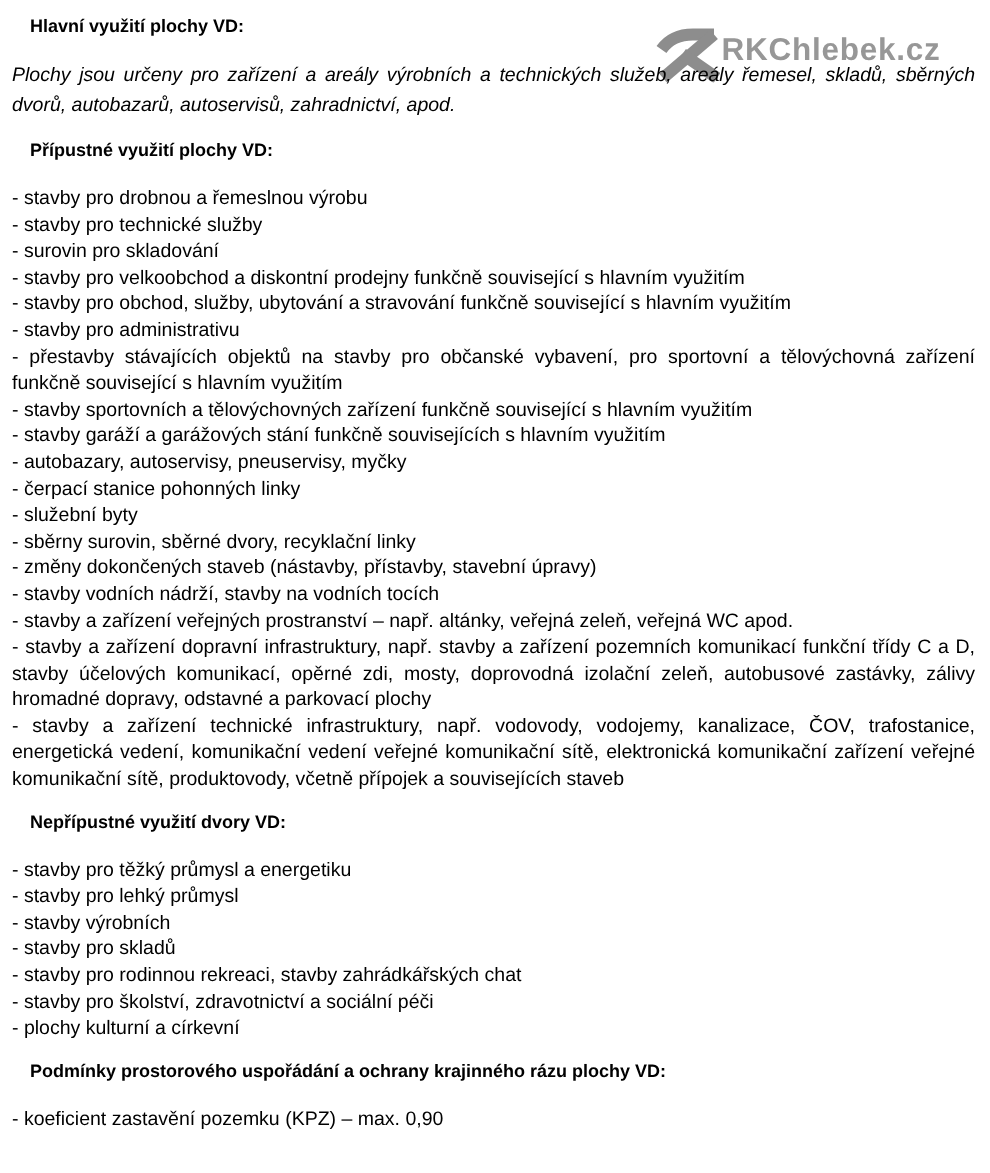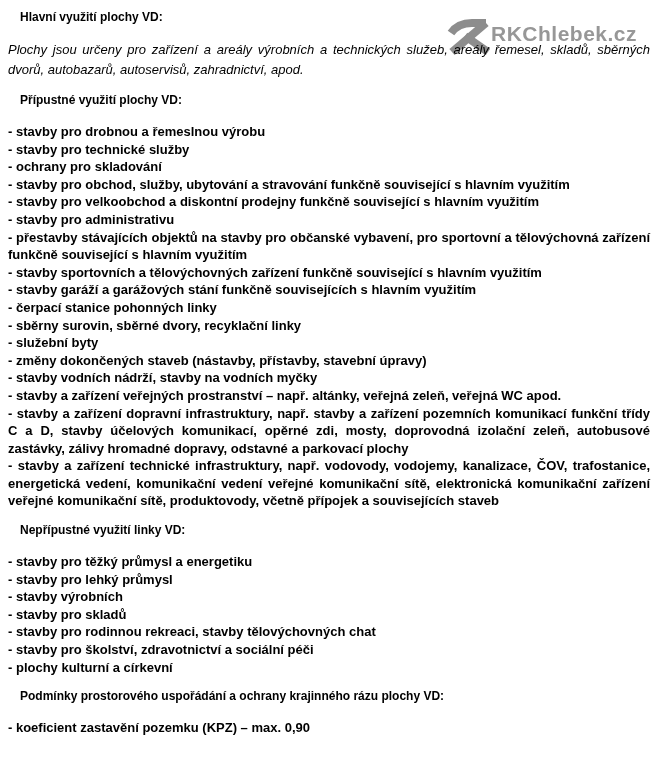--- a/index.html
+++ b/index.html
@@ -30,25 +30,24 @@
   }
   .para {
     margin: 0;
     line-height: 20px;
     text-align: justify;
     font-style: italic;
   }
   .item {
     line-height: 17.6px;
     text-align: justify;
-    font-weight: bold;
   }
   .watermark {
     position: absolute;
-    left: 444px;
+    left: 434px;
     top: 18px;
     z-index: 0;
     display: flex;
     align-items: center;
     gap: 1px;
     justify-content: center;
   }
   .wm-mark { display: block; }
   .wm-text {
     color: #979797;
@@ -73,43 +72,44 @@
 
 <main class="doc" id="doc">
     <section class="section">
       <h2 class="sec-heading">Hlavní využití plochy VD:</h2>
       <p class="para">Plochy jsou určeny pro zařízení a areály výrobních a technických služeb, areály řemesel, skladů, sběrných dvorů, autobazarů, autoservisů, zahradnictví, apod.</p>
     </section>
     <section class="section">
       <h2 class="sec-heading">Přípustné využití plochy VD:</h2>
       <div class="item">- stavby pro drobnou a řemeslnou výrobu</div>
       <div class="item">- stavby pro technické služby</div>
-      <div class="item">- ochrany pro skladování</div>
+      <div class="item">- surovin pro skladování</div>
+      <div class="item">- stavby pro velkoobchod a diskontní prodejny funkčně související s hlavním využitím</div>
       <div class="item">- stavby pro obchod, služby, ubytování a stravování funkčně související s hlavním využitím</div>
-      <div class="item">- stavby pro velkoobchod a diskontní prodejny funkčně související s hlavním využitím</div>
       <div class="item">- stavby pro administrativu</div>
       <div class="item">- přestavby stávajících objektů na stavby pro občanské vybavení, pro sportovní a tělovýchovná zařízení funkčně související s hlavním využitím</div>
       <div class="item">- stavby sportovních a tělovýchovných zařízení funkčně související s hlavním využitím</div>
       <div class="item">- stavby garáží a garážových stání funkčně souvisejících s hlavním využitím</div>
+      <div class="item">- autobazary, autoservisy, pneuservisy, myčky</div>
       <div class="item">- čerpací stanice pohonných linky</div>
+      <div class="item">- služební byty</div>
       <div class="item">- sběrny surovin, sběrné dvory, recyklační linky</div>
-      <div class="item">- služební byty</div>
       <div class="item">- změny dokončených staveb (nástavby, přístavby, stavební úpravy)</div>
-      <div class="item">- stavby vodních nádrží, stavby na vodních myčky</div>
+      <div class="item">- stavby vodních nádrží, stavby na vodních tocích</div>
       <div class="item">- stavby a zařízení veřejných prostranství – např. altánky, veřejná zeleň, veřejná WC apod.</div>
       <div class="item">- stavby a zařízení dopravní infrastruktury, např. stavby a zařízení pozemních komunikací funkční třídy C a D, stavby účelových komunikací, opěrné zdi, mosty, doprovodná izolační zeleň, autobusové zastávky, zálivy hromadné dopravy, odstavné a parkovací plochy</div>
       <div class="item">- stavby a zařízení technické infrastruktury, např. vodovody, vodojemy, kanalizace, ČOV, trafostanice, energetická vedení, komunikační vedení veřejné komunikační sítě, elektronická komunikační zařízení veřejné komunikační sítě, produktovody, včetně přípojek a souvisejících staveb</div>
     </section>
     <section class="section">
-      <h2 class="sec-heading">Nepřípustné využití linky VD:</h2>
+      <h2 class="sec-heading">Nepřípustné využití dvory VD:</h2>
       <div class="item">- stavby pro těžký průmysl a energetiku</div>
       <div class="item">- stavby pro lehký průmysl</div>
       <div class="item">- stavby výrobních</div>
       <div class="item">- stavby pro skladů</div>
-      <div class="item">- stavby pro rodinnou rekreaci, stavby tělovýchovných chat</div>
+      <div class="item">- stavby pro rodinnou rekreaci, stavby zahrádkářských chat</div>
       <div class="item">- stavby pro školství, zdravotnictví a sociální péči</div>
       <div class="item">- plochy kulturní a církevní</div>
     </section>
     <section class="section">
       <h2 class="sec-heading">Podmínky prostorového uspořádání a ochrany krajinného rázu plochy VD:</h2>
       <div class="item">- koeficient zastavění pozemku (KPZ) – max. 0,90</div>
     </section>
   </main>
 
 </body></html>

